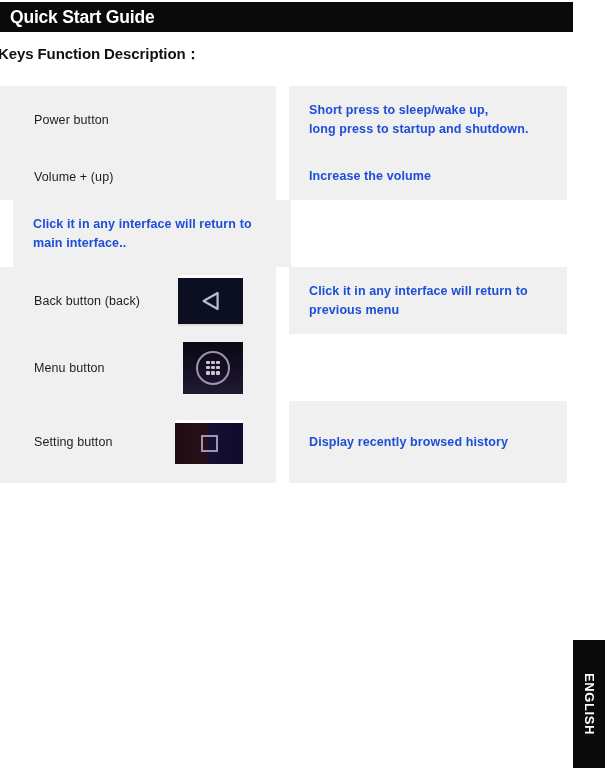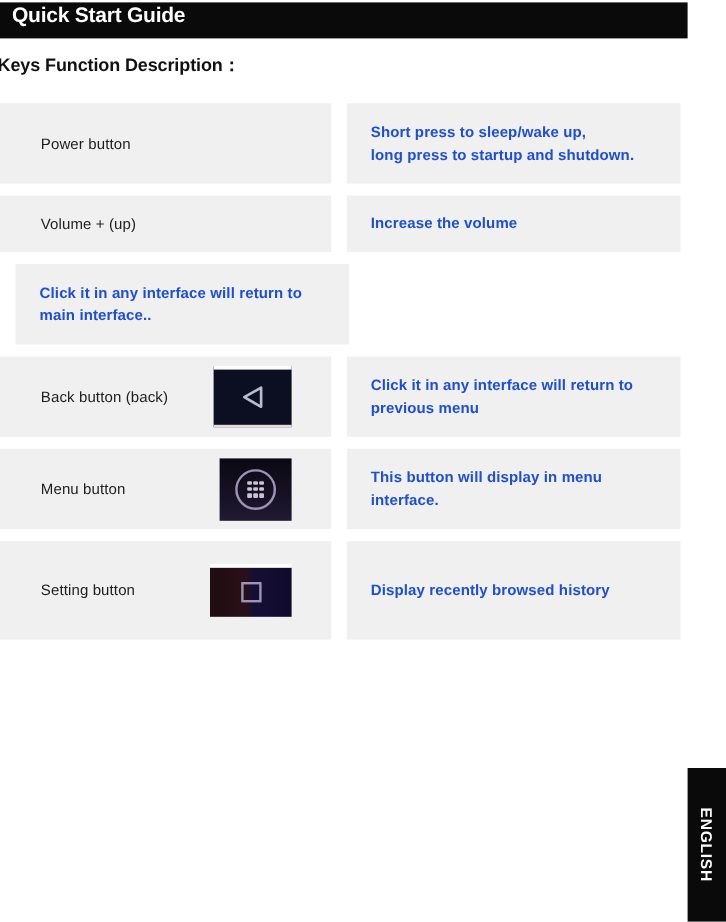--- a/index.html
+++ b/index.html
@@ -19,20 +19,21 @@
 
   
   .header-bar {
     position: absolute;
     left: 0;
     top: 2px;
     width: 573px;
     height: 30px;
     background: #0a0a0a;
     display: flex;
+    align-items: center;
   }
   .header-title {
     color: #ffffff;
     font-size: 17.5px;
     font-weight: bold;
     letter-spacing: -0.2px;
     padding-left: 10px;
     white-space: nowrap;
   }
 
@@ -50,21 +51,20 @@
 
   
   .keys-table {
     position: absolute;
     left: 0;
     top: 86px;
     width: 567px;
   }
   .key-row {
     display: flex;
-    margin-bottom: 10px;
     align-items: flex-end;
   }
   .cell {
     background: #f0f0f0;
     box-sizing: border-box;
   }
   .cell-label {
     width: 276px;
     display: flex;
     align-items: center;
@@ -280,24 +280,20 @@
           <i class="dot"></i>
           <i class="dot"></i>
           <i class="dot"></i>
           <i class="dot"></i>
           <i class="dot"></i>
           <i class="dot"></i>
           <i class="dot"></i>
         </span>
       </span>
     </div>
-    <div class="cell cell-desc">
-      <span class="desc-text" style="white-space:pre-line">This button will display in menu
-interface.</span>
-    </div>
   </div>
 
   <div class="key-row row-h-setting">
     <div class="cell cell-label">
       <span class="label-text">Setting button</span>
       <span class="icon-thumb thumb-setting"></span>
     </div>
     <div class="cell cell-desc">
       <span class="desc-text" style="white-space:pre-line">Display recently browsed history</span>
     </div>

